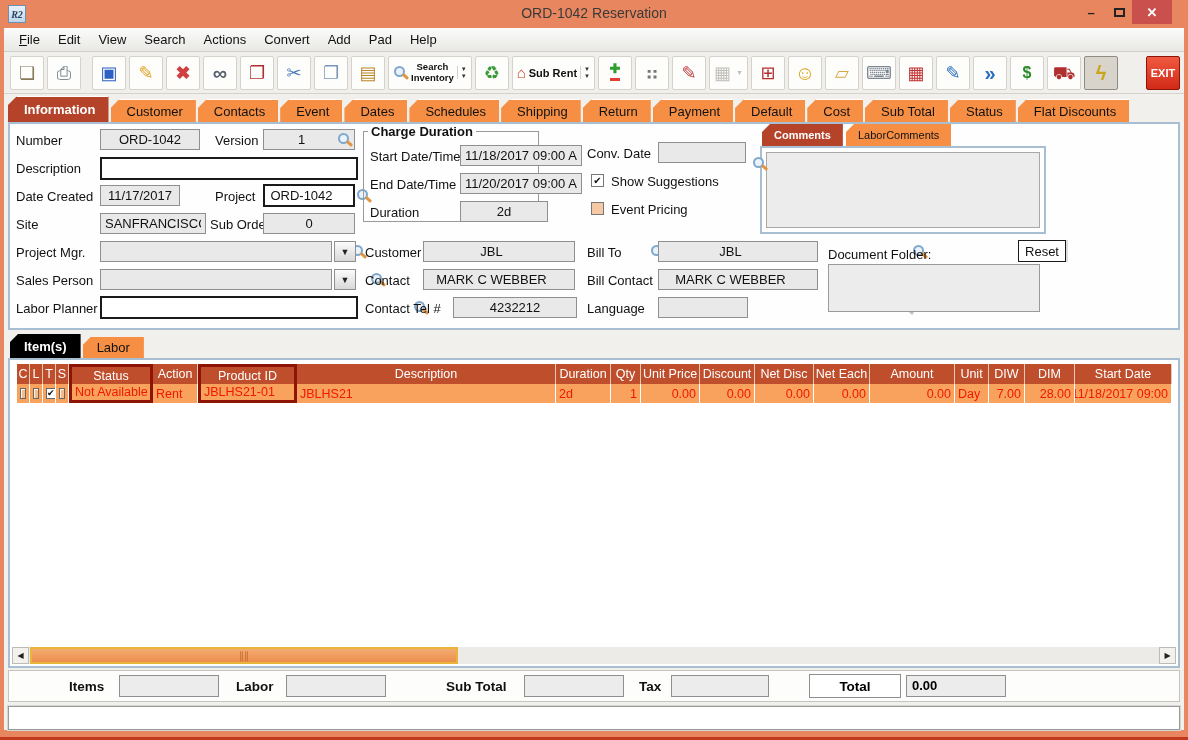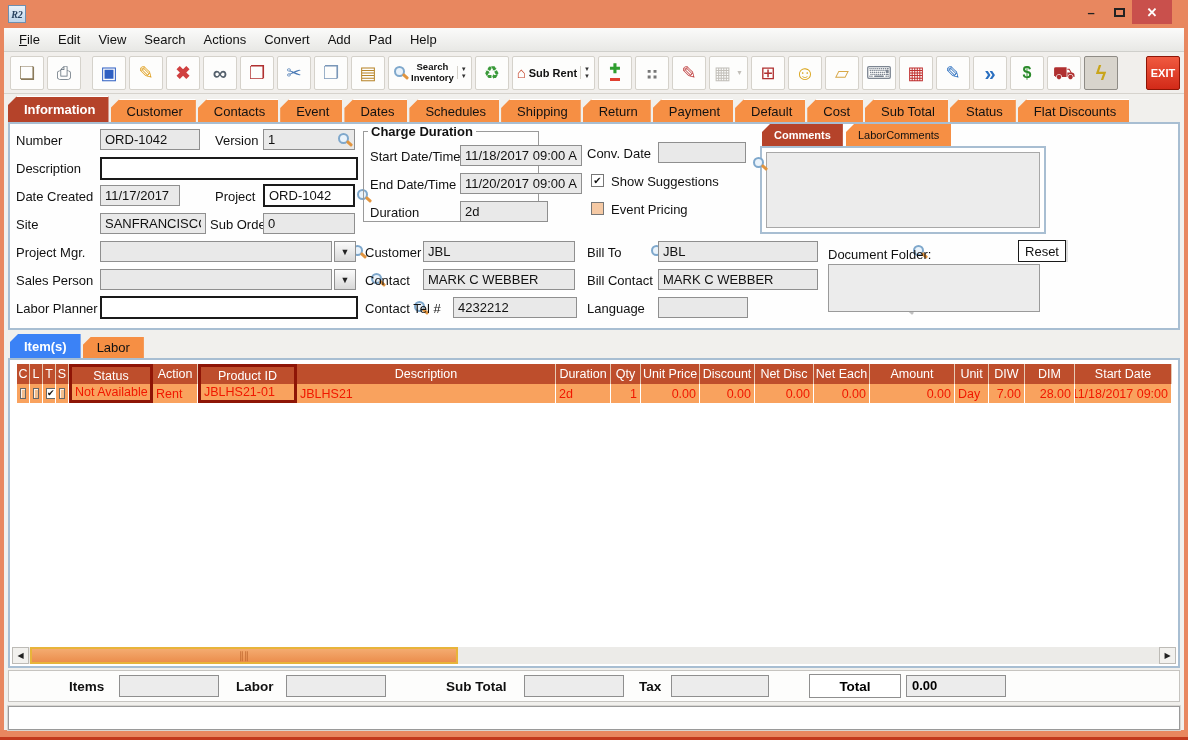--- a/index.html
+++ b/index.html
@@ -50,21 +50,21 @@
   .tb.exit{background:linear-gradient(#F05A40,#D22A18);border:1px solid #8E1506;color:#fff;font:bold 11px "Liberation Sans",sans-serif;margin-left:0;}
 
   
   .tabstrip{position:absolute;left:8px;top:96px;right:8px;height:26px;display:flex;align-items:flex-end;}
   .tab{height:23px;background:#F68F44;color:#121212;font-size:13px;display:flex;align-items:center;padding:0 13px 0 16px;margin-right:2px;clip-path:polygon(9px 0,100% 0,100% 100%,0 100%,0 9px);border-top:1px solid #fff;}
   .tab.active{height:26px;background:#B5432A;color:#fff;font-weight:bold;}
 
   
   .infopanel{position:absolute;left:8px;top:122px;width:1172px;height:208px;background:#FEFEFE;border:2px solid #A8BED2;font-size:13px;color:#111;}
   .lbl{position:absolute;white-space:nowrap;}
-  .ifld{position:absolute;height:21px;border:1px solid #8F8F8F;background:#E9E9E9;font-size:13px;color:#111;padding:1px 4px;}
+  .ifld{position:absolute;height:21px;border:1px solid #8F8F8F;background:#E9E9E9;font-size:13px;color:#111;padding:1px 4px;text-align:center;}
   .ifld.white{background:#fff;border:2px solid #1A1A1A;height:23px;}
   .ifld.magpad{padding-right:19px;}
   .magwrap{position:absolute;}
   .mag{position:relative;width:15px;height:15px;display:inline-block;flex:none;}
   .mag::before{content:"";position:absolute;left:1px;top:1px;width:7px;height:7px;border:2px solid #7FA8CC;border-radius:50%;background:#EAF3FB;}
   .mag::after{content:"";position:absolute;left:9px;top:10px;width:7px;height:3px;background:#E2953F;border-radius:1px;transform:rotate(43deg);}
   .mag.gray::before{border-color:#AFAFAF;background:#E4E4E4;}
   .mag.gray::after{background:#C0C0C0;}
   .ddbtn{position:absolute;width:22px;height:21px;background:linear-gradient(#FBFBFB,#D8D8D8);border:1px solid #8F8F8F;font-size:9px;color:#222;display:flex;align-items:center;justify-content:center;}
   fieldset.cd{position:absolute;left:353px;top:0px;width:176px;height:98px;border:1px solid #9A9A9A;margin:0;padding:0;}
@@ -75,21 +75,21 @@
   .ctab.active{background:#B5432A;color:#fff;font-weight:bold;}
   .ctab.idle{background:#F68F44;color:#121212;}
   .cbox{position:absolute;border:2px solid #A8BED2;background:#fff;}
   .cinner{position:absolute;left:4px;top:4px;right:4px;bottom:4px;background:#ECECEC;border:1px solid #A8A8A8;}
   .resetbtn{position:absolute;height:22px;width:48px;background:#fff;border:1px solid #1A1A1A;font-size:13px;display:flex;align-items:center;justify-content:center;box-shadow:2px 0 0 #ddd;}
   .docbox{position:absolute;background:#ECECEC;border:1px solid #9A9A9A;}
 
   
   .itemtabs{position:absolute;left:10px;top:334px;display:flex;align-items:flex-end;height:24px;}
   .itab{height:21px;background:#F68F44;color:#121212;font-size:13px;display:flex;align-items:center;padding:0 14px;margin-right:2px;clip-path:polygon(8px 0,100% 0,100% 100%,0 100%,0 8px);}
-  .itab.active{height:24px;background:#3b82f6;color:#fff;font-weight:bold;}
+  .itab.active{height:24px;background:#000000;color:#fff;font-weight:bold;}
   .itemspanel{position:absolute;left:8px;top:358px;width:1172px;height:310px;background:#fff;border:2px solid #A8BED2;}
   .trow{position:absolute;left:7px;display:flex;}
   .hc{height:20px;background:#BE4E2C;color:#fff;font-size:12.5px;display:flex;align-items:center;justify-content:center;border-right:1px solid #E6C9B4;}
   .rc{height:19px;background:#F9A25E;color:#F01800;font-size:12.5px;display:flex;align-items:center;border-right:1px solid #FFFFFF;padding:0 3px;white-space:nowrap;overflow:hidden;}
   .ta-r{justify-content:flex-end;}
   .w-cb{width:13px;} .w-status{width:84px;} .w-action{width:45px;} .w-pid{width:99px;} .w-desc{width:259px;}
   .w-dur{width:55px;} .w-qty{width:30px;} .w-up{width:59px;} .w-disc{width:55px;} .w-nd{width:59px;}
   .w-ne{width:56px;} .w-amt{width:85px;} .w-unit{width:34px;} .w-diw{width:36px;} .w-dim{width:50px;} .w-sd{width:97px;}
   .hl-h{border:3px solid #8E1506;border-bottom:none;}
   .hl-c{border:3px solid #8E1506;border-top:none;}
@@ -109,20 +109,21 @@
   .statusbar{position:absolute;left:8px;top:706px;width:1172px;height:24px;background:#fff;border:1px solid #9A9A9A;box-shadow:0 0 0 1px #D8D6D2;}
 </style>
 </head>
 <body>
 
 <div class="win">
   <div class="underlay"></div>
 
   <div class="titlebar">
     <span class="appicon">R2</span>
+    <span class="title">ORD-1042 Reservation</span>
     <span class="ctl min">–</span>
     <span class="ctl max">
         <span class="maxbox"></span>
       </span>
     <span class="ctl close">✕</span>
   </div>
 
   <div class="menubar">
     <span class="mi">File</span>
     <span class="mi">Edit</span>

